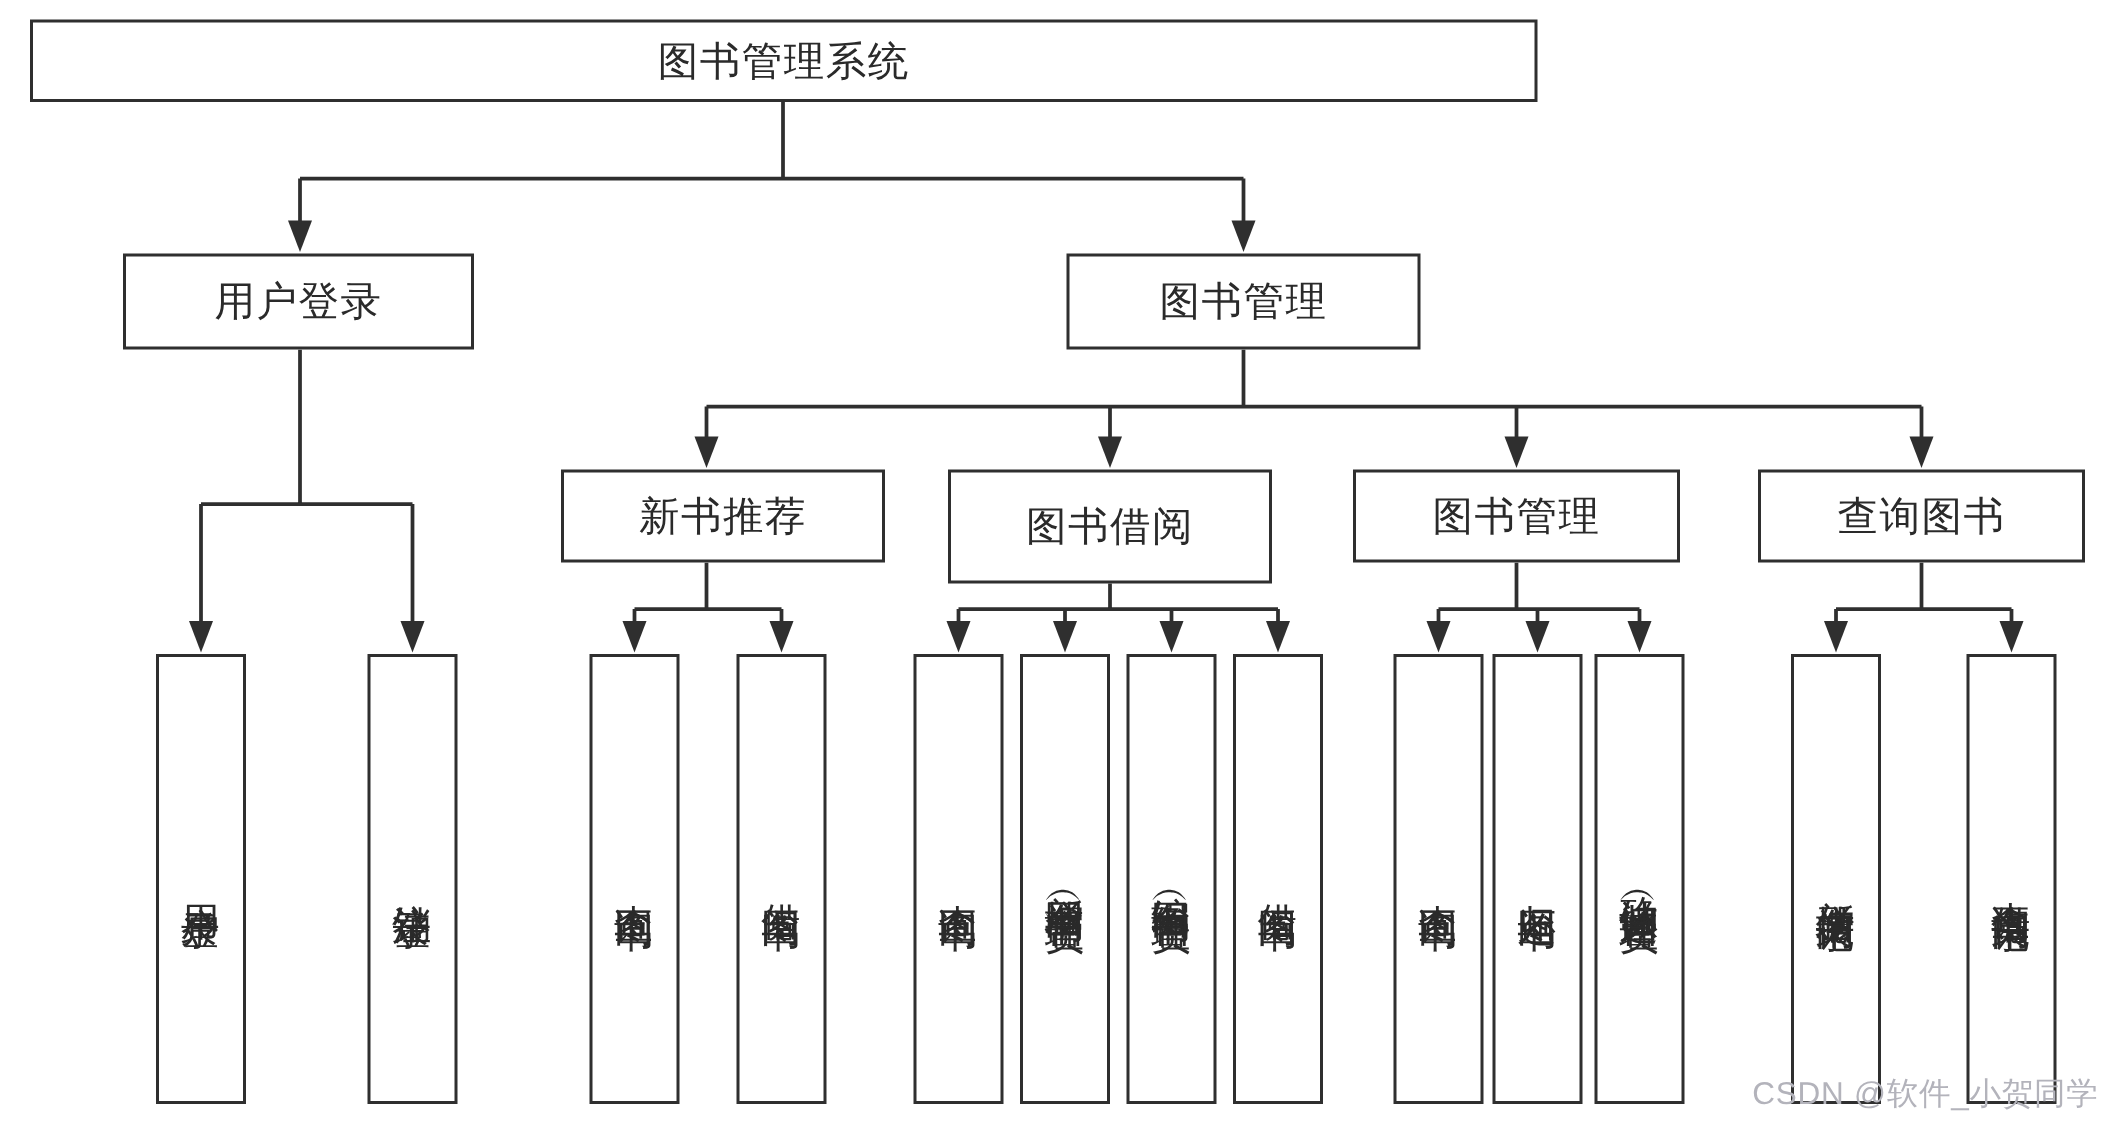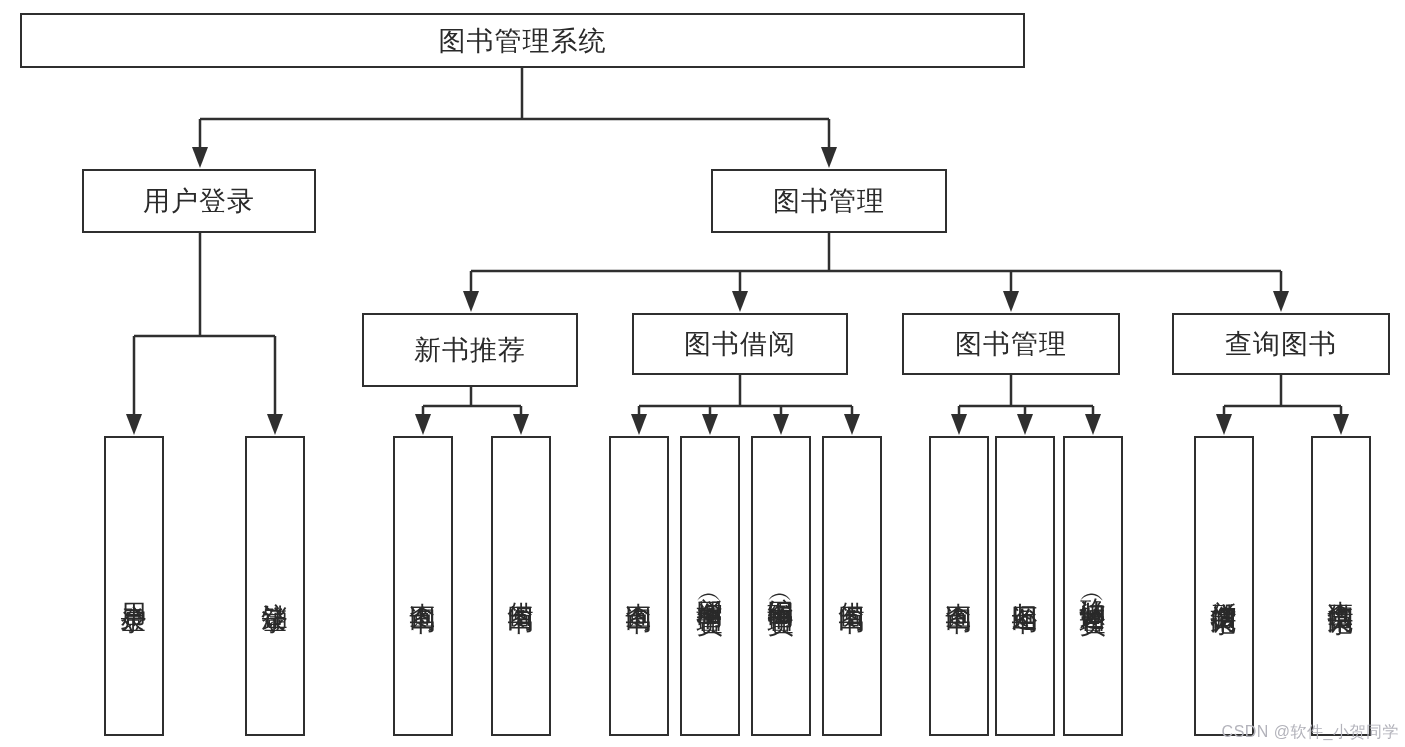--- a/index.html
+++ b/index.html
@@ -60,21 +60,21 @@
     font-size:26px;
     letter-spacing:2px;
     line-height:1;
     color:var(--text);
     white-space:nowrap;
   }
   .watermark{
     position:absolute;
     right:6px;
     bottom:4px;
-    font-size:16px;
+    font-size:21px;
     letter-spacing:0.5px;
     color:var(--watermark);
     white-space:nowrap;
     text-align:right;
   }
 </style>
 </head>
 <body>
 
 <div class="canvas">
@@ -116,24 +116,24 @@
     <span class="lbl">图书管理系统</span>
   </div>
 
   <div class="box hbox" style="left:82px;top:169px;width:234px;height:64px">
     <span class="lbl">用户登录</span>
   </div>
   <div class="box hbox" style="left:711px;top:169px;width:236px;height:64px">
     <span class="lbl">图书管理</span>
   </div>
 
-  <div class="box hbox" style="left:362px;top:313px;width:216px;height:74px">
+  <div class="box hbox" style="left:374px;top:313px;width:216px;height:62px">
     <span class="lbl">新书推荐</span>
   </div>
-  <div class="box hbox" style="left:632px;top:313px;width:216px;height:62px">
+  <div class="box hbox" style="left:632px;top:313px;width:216px;height:76px">
     <span class="lbl">图书借阅</span>
   </div>
   <div class="box hbox" style="left:902px;top:313px;width:218px;height:62px">
     <span class="lbl">图书管理</span>
   </div>
   <div class="box hbox" style="left:1172px;top:313px;width:218px;height:62px">
     <span class="lbl">查询图书</span>
   </div>
 
   <div class="box vbox" style="left:104px">

